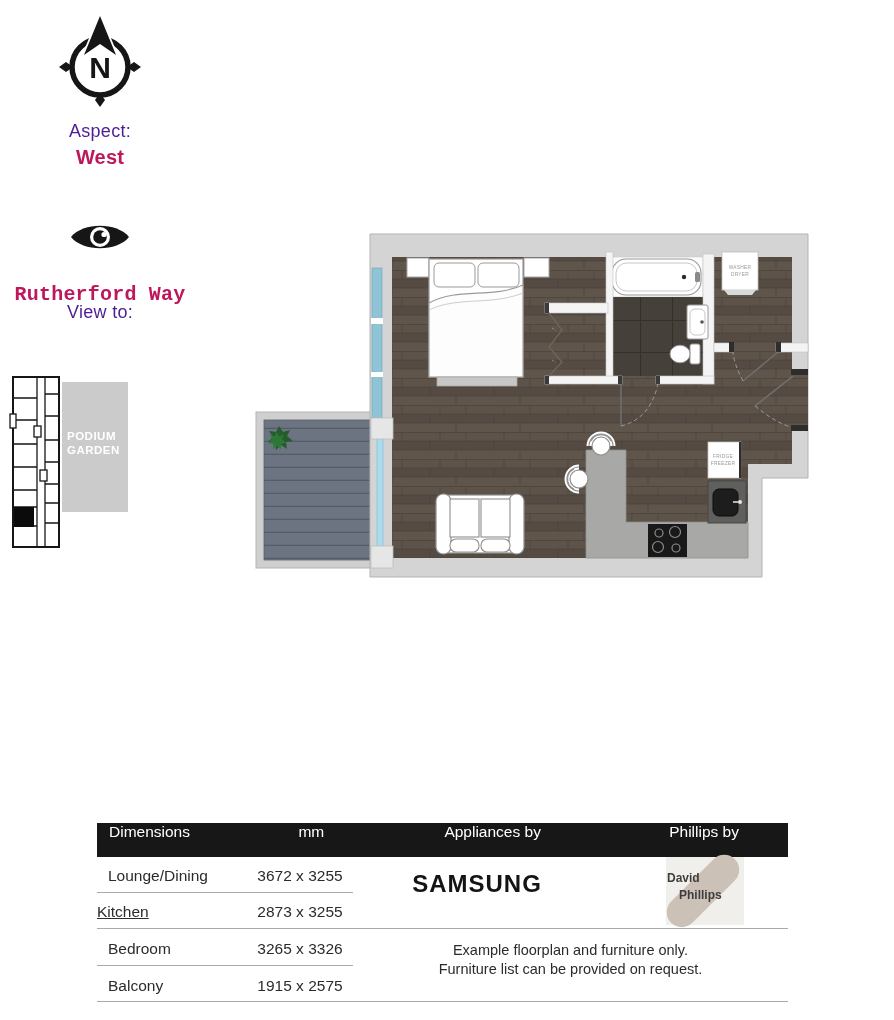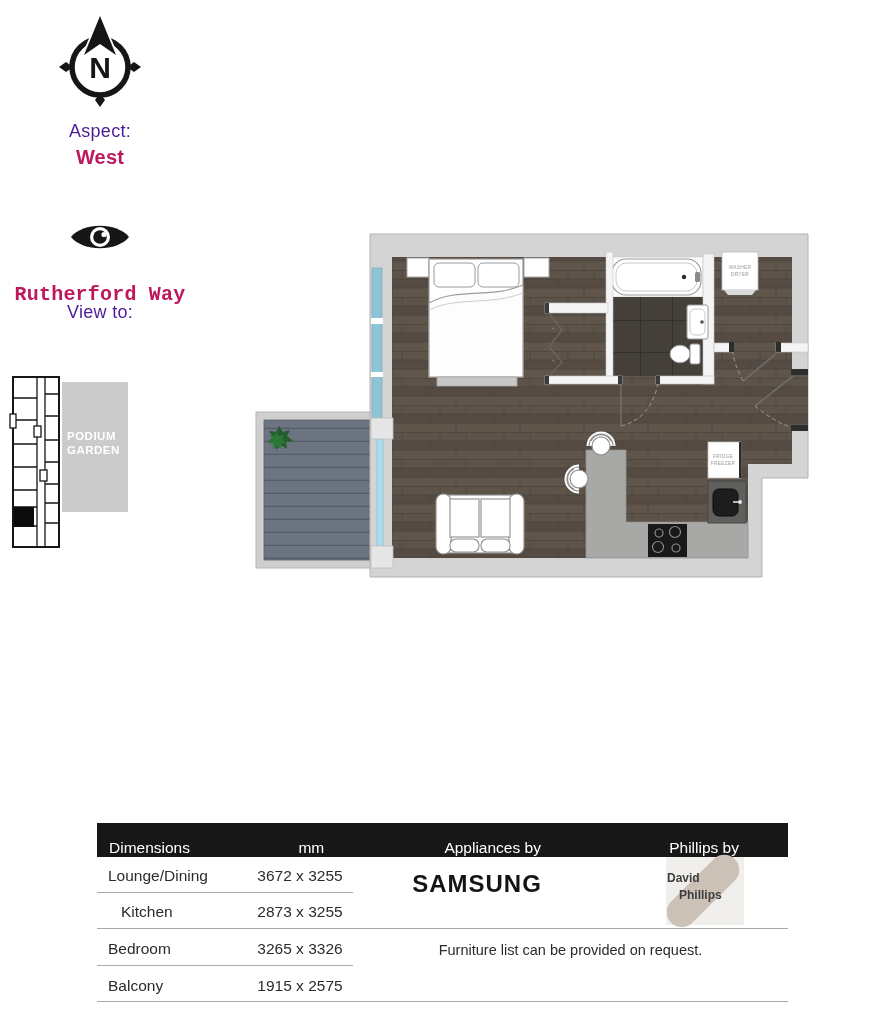--- a/index.html
+++ b/index.html
@@ -6,21 +6,21 @@
   body{width:894px;height:1020px;position:relative;overflow:hidden;
        font-family:"Liberation Sans", sans-serif;color:#1a1a1a;}
   .abs{position:absolute;}
   .ctr{text-align:center;}
   
   .lbl{font-size:18px;letter-spacing:.3px;color:#4c1d95;}
   .val{font-size:20px;font-weight:bold;letter-spacing:.2px;color:#be185d;}
   
   #spec-table{left:97px;top:823px;width:691px;height:182px;}
   .thead{position:absolute;left:0;top:0;width:691px;height:34px;background:#171717;
-         display:flex;align-items:flex-end;color:#fff;font-size:15.5px;gap:32px;}
+         display:flex;align-items:flex-start;color:#fff;font-size:15.5px;gap:32px;}
   .th1{width:115px;padding-left:12px;}
   .th2{width:176px;text-align:center;}
   .th3{width:180px;text-align:center;}
   .th4{width:220px;text-align:center;padding-left:20px;box-sizing:border-box;}
   .rowtxt{position:absolute;font-size:15.5px;color:#2b2b2b;}
   .sizetxt{position:absolute;font-size:15.5px;color:#2b2b2b;width:186px;left:110px;text-align:center;}
   .sep{position:absolute;background:#a9a9a9;height:1px;}
   .samsung{position:absolute;left:280px;top:47px;width:200px;text-align:center;
            font-size:24px;font-weight:800;letter-spacing:1px;color:#141414;}
   .note{position:absolute;left:256px;top:118px;width:435px;text-align:center;
@@ -246,35 +246,36 @@
 <div id="spec-table" class="abs">
   <div class="thead">
     <span class="th1">Dimensions</span>
     <span class="th2">mm</span>
     <span class="th3">Appliances by</span>
     <span class="th4">Phillips by</span>
   </div>
 
   <div class="rowtxt" style="left:11px;top:44px;">Lounge/Dining</div>
   <div class="sizetxt" style="top:44px;">3672 x 3255</div>
-  <div class="rowtxt" style="left:24px;top:80px;">Kitchen</div>
+  <div class="rowtxt" style="left:0;top:80px;text-decoration:underline;">Kitchen</div>
   <div class="sizetxt" style="top:80px;">2873 x 3255</div>
   <div class="rowtxt" style="left:11px;top:117px;">Bedroom</div>
   <div class="sizetxt" style="top:117px;">3265 x 3326</div>
   <div class="rowtxt" style="left:11px;top:154px;">Balcony</div>
   <div class="sizetxt" style="top:154px;">1915 x 2575</div>
 
   <div class="sep" style="left:0;top:69px;width:256px;"></div>
   <div class="sep" style="left:0;top:105px;width:691px;"></div>
   <div class="sep" style="left:0;top:142px;width:256px;"></div>
   <div class="sep" style="left:0;top:178px;width:691px;"></div>
 
   <div class="samsung">SAMSUNG</div>
 
   <div class="note">
+    <div>Example floorplan and furniture only.</div>
     <div>Furniture list can be provided on request.</div>
   </div>
 </div>
 
 <div id="dp-logo" class="abs">
   <div id="dp-bg"></div>
   <div id="dp-pill"></div>
   <div class="dp-t" style="left:17px;top:16px;">David</div>
   <div class="dp-t" style="left:29px;top:33px;">Phillips</div>
 </div>

